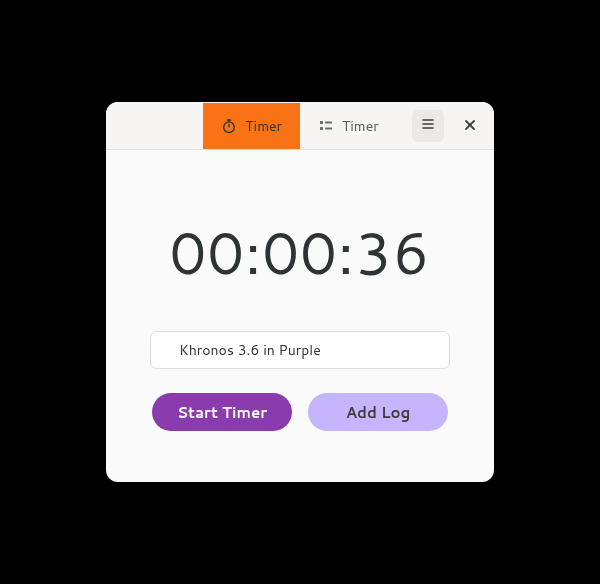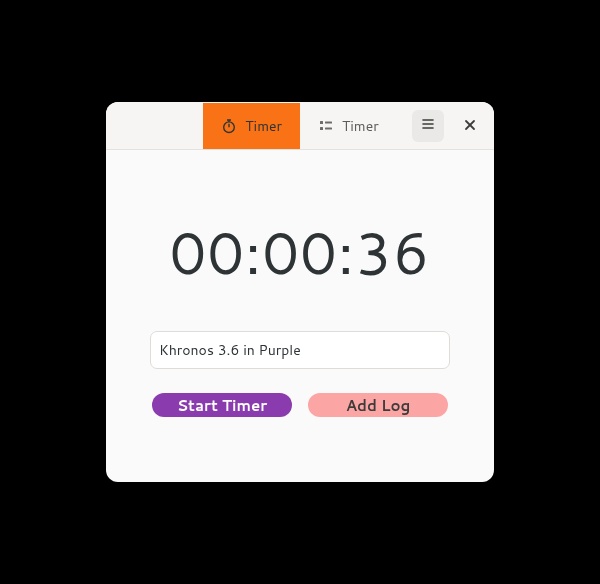--- a/index.html
+++ b/index.html
@@ -91,51 +91,51 @@
       margin-top: 21px;
       margin-bottom: 38px;
       font-variant-numeric: tabular-nums;
     }
     .text-input {
       width: 300px;
       height: 38px;
       border: 1px solid #dedbd8;
       border-radius: 7px;
       background: #fff;
-      padding: 0 8px;
+      padding: 0 28px;
       font-size: 14px;
       color: #2e3436;
       outline: none;
       margin-bottom: 24px;
       font-family: inherit;
     }
     .button-row {
       display: flex;
       gap: 16px;
       align-items: center;
     }
     .btn {
       min-width: 140px;
-      height: 24px;
+      height: 38px;
       border-radius: 21px;
       border: none;
       font-size: 15px;
       font-weight: 600;
       cursor: pointer;
       display: flex;
       align-items: center;
       justify-content: center;
       font-family: inherit;
     }
     .btn.primary {
       background: #8a3bad;
       color: #fff;
     }
     .btn.secondary {
-      background: #fca5a5;
+      background: #c4b5fd;
       color: #3d3c3a;
     }
   </style>
 </head>
 <body>
 
 <div class="window">
 
   <div class="headerbar">
 

